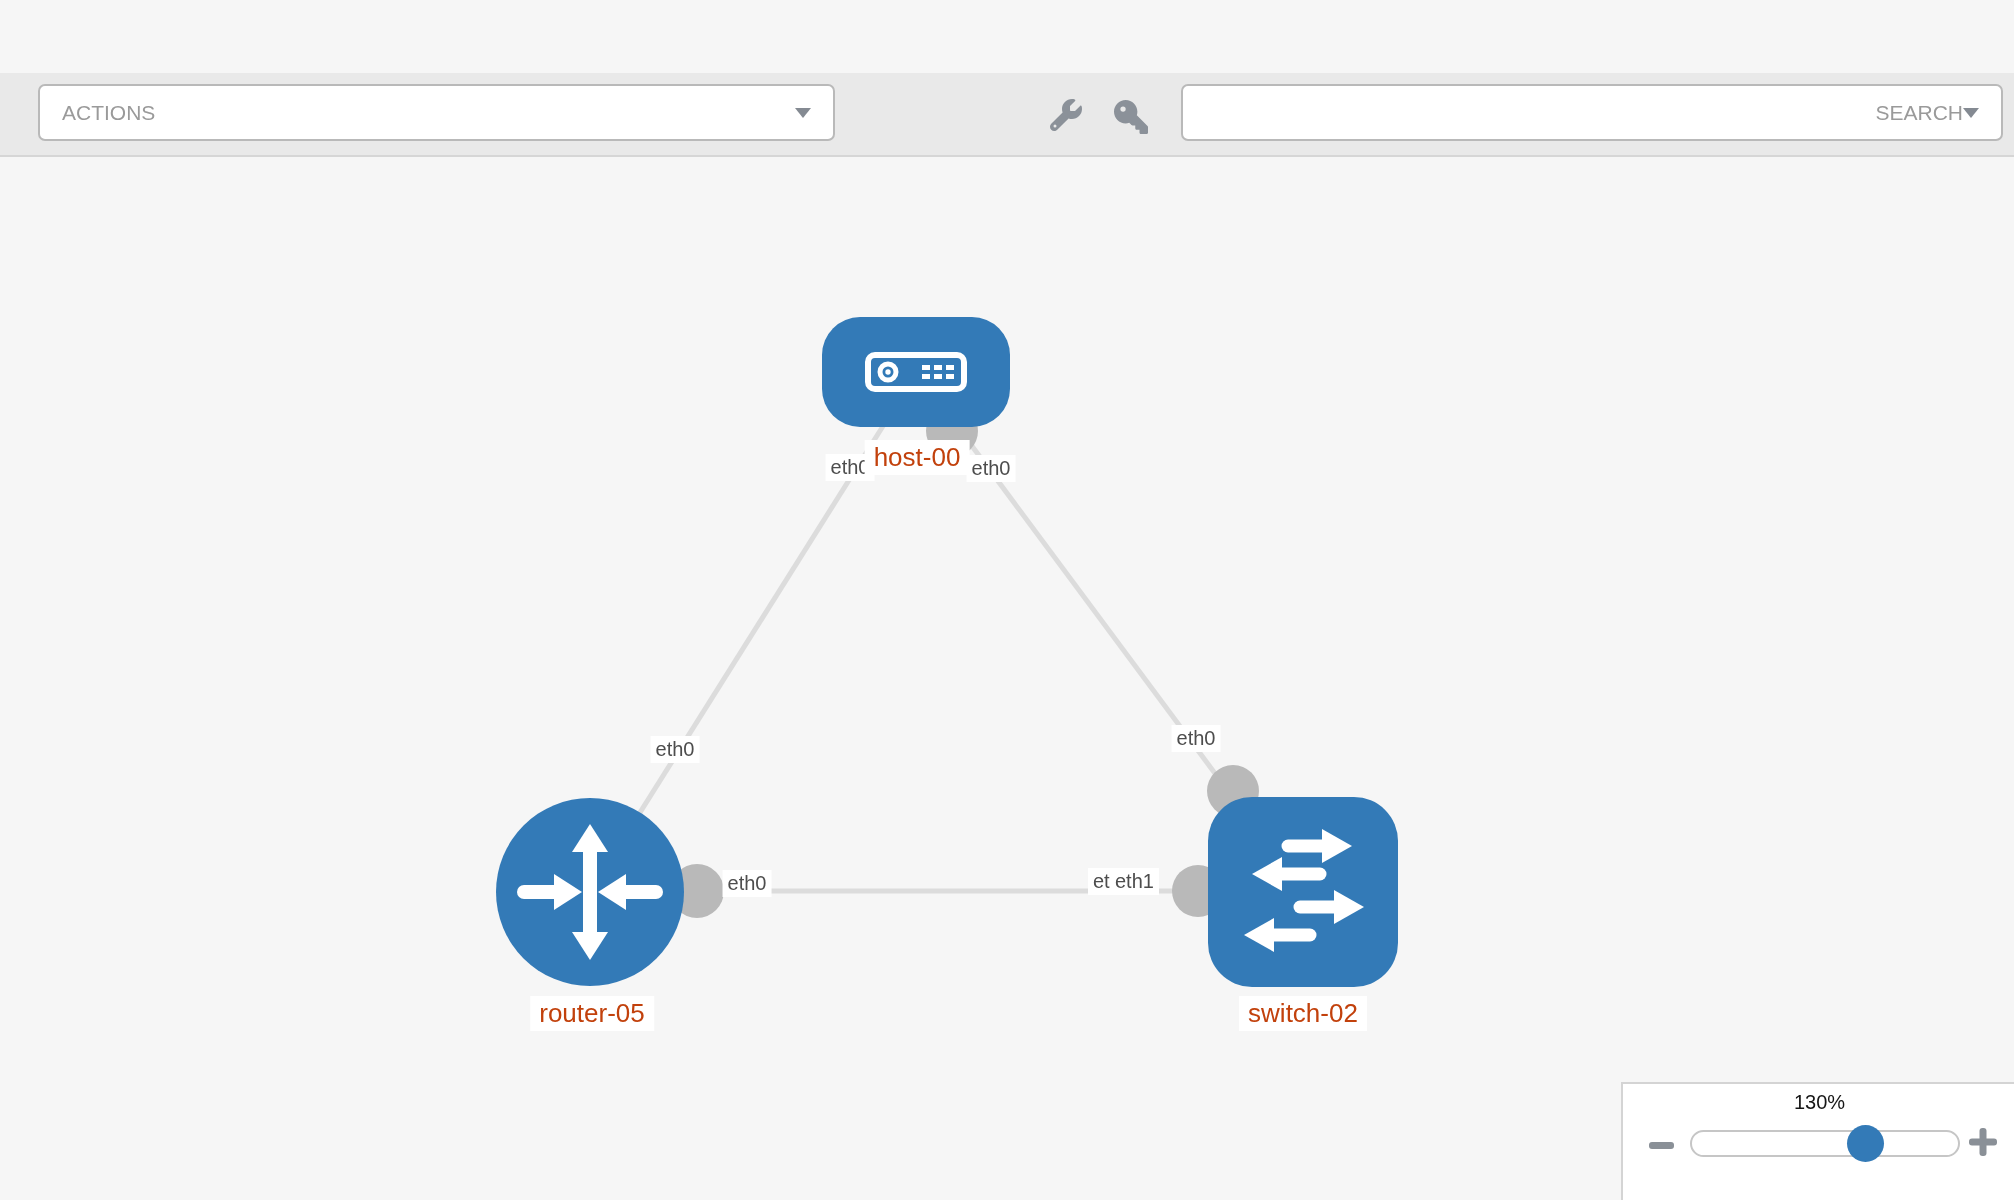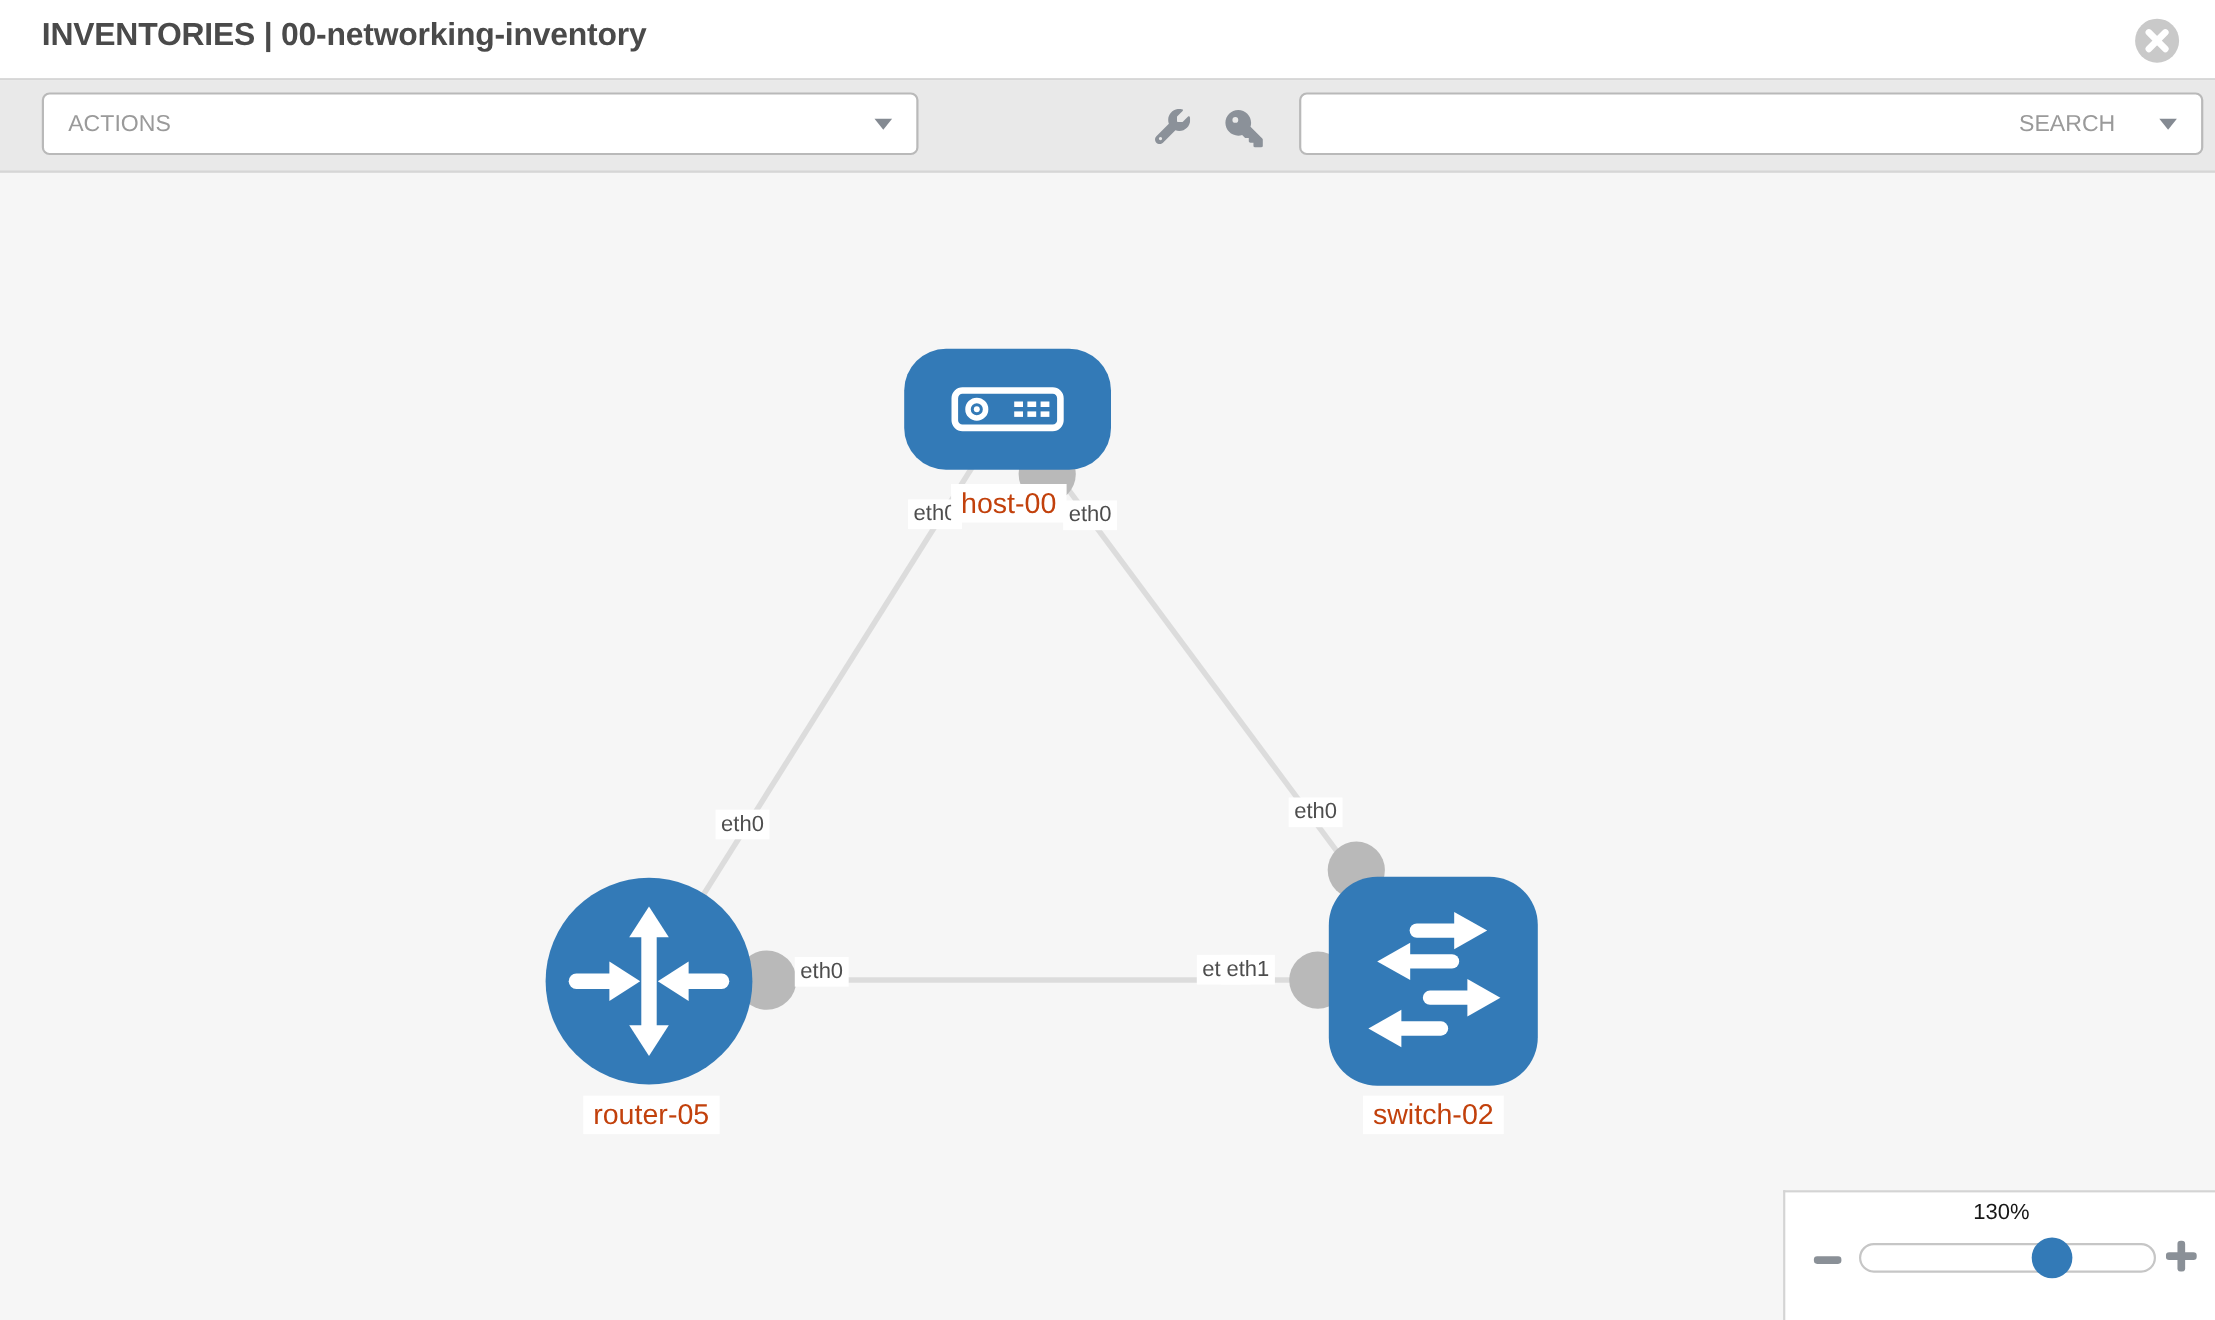--- a/index.html
+++ b/index.html
@@ -12,21 +12,21 @@
   .title{position:absolute;left:38px;top:16px;font-size:29px;font-weight:bold;color:#4a4a4a;
          letter-spacing:-0.2px;white-space:nowrap;}
   .close-btn{position:absolute;right:32px;top:16px;width:42px;height:42px;background:none;border:0;
              padding:0;cursor:pointer;}
 
   
   .toolbar{position:absolute;left:0;top:73px;width:100%;height:82px;background:#e9e9e9;
            border-bottom:2px solid #d6d6d6;z-index:30;}
   .select{position:absolute;top:11px;height:57px;background:#fff;border:2px solid #b9b9b9;
           border-radius:7px;display:flex;align-items:center;justify-content:space-between;
-          padding:0 22px;font-size:21px;color:#9a9a9a;box-sizing:border-box;cursor:pointer;gap:40px;}
+          padding:0 22px;font-size:21px;color:#9a9a9a;box-sizing:border-box;cursor:pointer;}
   .select.actions{left:38px;width:797px;}
   .select.search{left:1181px;width:822px;justify-content:flex-end;}
   .caret{width:0;height:0;border-left:8px solid transparent;border-right:8px solid transparent;
          border-top:10px solid #848a92;}
   .tool-icon{position:absolute;cursor:pointer;fill:#8b9199;}
   .tool-icon.wrench{left:1050px;top:26px;width:32px;height:32px;}
   .tool-icon.key{left:1112px;top:27px;width:38px;height:34px;transform:scaleX(-1);}
 
   
   .canvas{position:absolute;left:0;top:0;width:2014px;height:1200px;z-index:1;}
@@ -155,29 +155,20 @@
       <div class="zoom-handle"></div>
       <button class="zoom-btn zoom-plus">
         <svg class="plus-icon" width="30" height="32" viewBox="0 0 30 32">
           <rect x="0" y="12.5" width="28" height="7" rx="3" fill="#8a9097"></rect>
           <rect x="10.5" y="2" width="7" height="28" rx="3" fill="#8a9097"></rect>
         </svg>
       </button>
     </div>
   </div>
 
-  <header class="header">
-    <div class="title">INVENTORIES | 00-networking-inventory</div>
-    <button class="close-btn">
-      <svg width="42" height="42" viewBox="0 0 42 42">
-        <circle cx="21" cy="21" r="20" fill="#c9c9c9"></circle>
-        <path d="M13.5 13.5 L28.5 28.5 M28.5 13.5 L13.5 28.5" stroke="#fff" stroke-width="6" stroke-linecap="round"></path>
-      </svg>
-    </button>
-  </header>
 
   <div class="toolbar">
     <div class="select actions">
       <span>ACTIONS</span>
       <span class="caret"></span>
     </div>
 
     <svg class="tool-icon wrench" viewBox="0 0 512 512">
       <path d="M352 320c88.4 0 160-71.6 160-160c0-15.3-2.2-30.1-6.2-44.2c-3.1-10.8-16.4-13.2-24.3-5.3l-76.8 76.8c-3 3-7.1 4.7-11.3 4.7H336c-8.8 0-16-7.2-16-16V118.6c0-4.2 1.7-8.3 4.7-11.3l76.8-76.8c7.9-7.9 5.4-21.2-5.3-24.3C382.1 2.2 367.3 0 352 0C263.6 0 192 71.6 192 160c0 19.1 3.4 37.5 9.5 54.5L19.9 396.1C7.2 408.8 0 426.1 0 444.1C0 481.6 30.4 512 67.9 512c18 0 35.3-7.2 48-19.9L297.5 310.5c17 6.2 35.4 9.5 54.5 9.5zM80 408a24 24 0 1 1 0 48 24 24 0 1 1 0-48z"></path>
     </svg>

